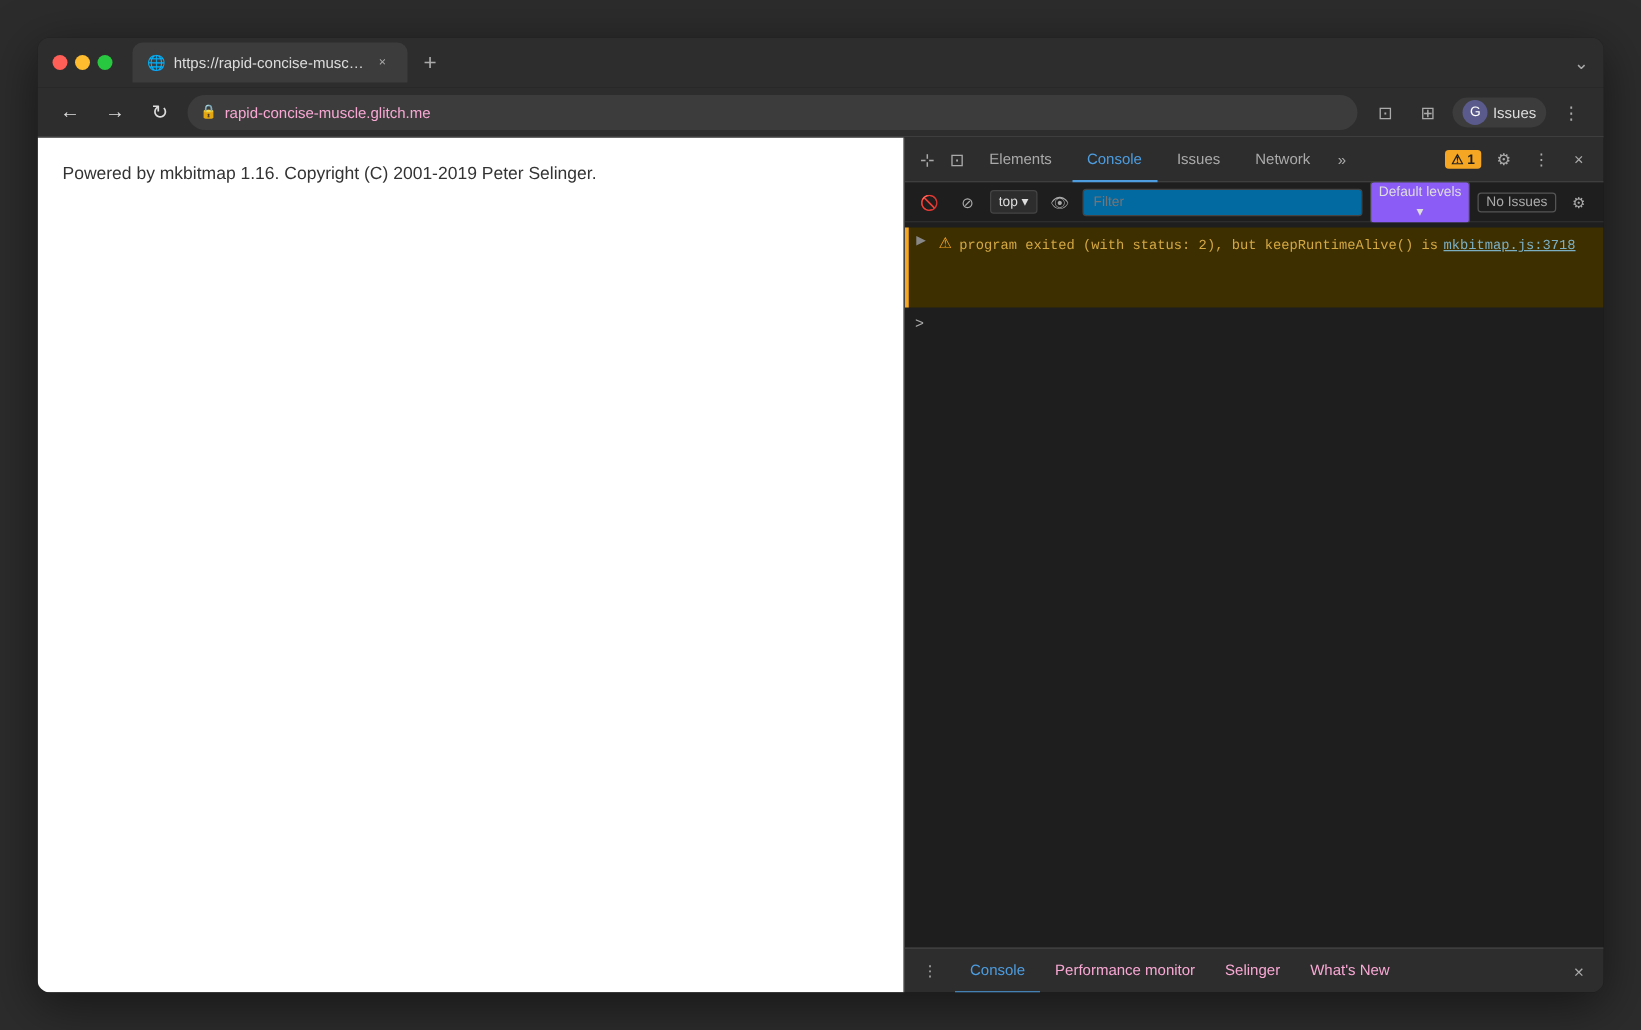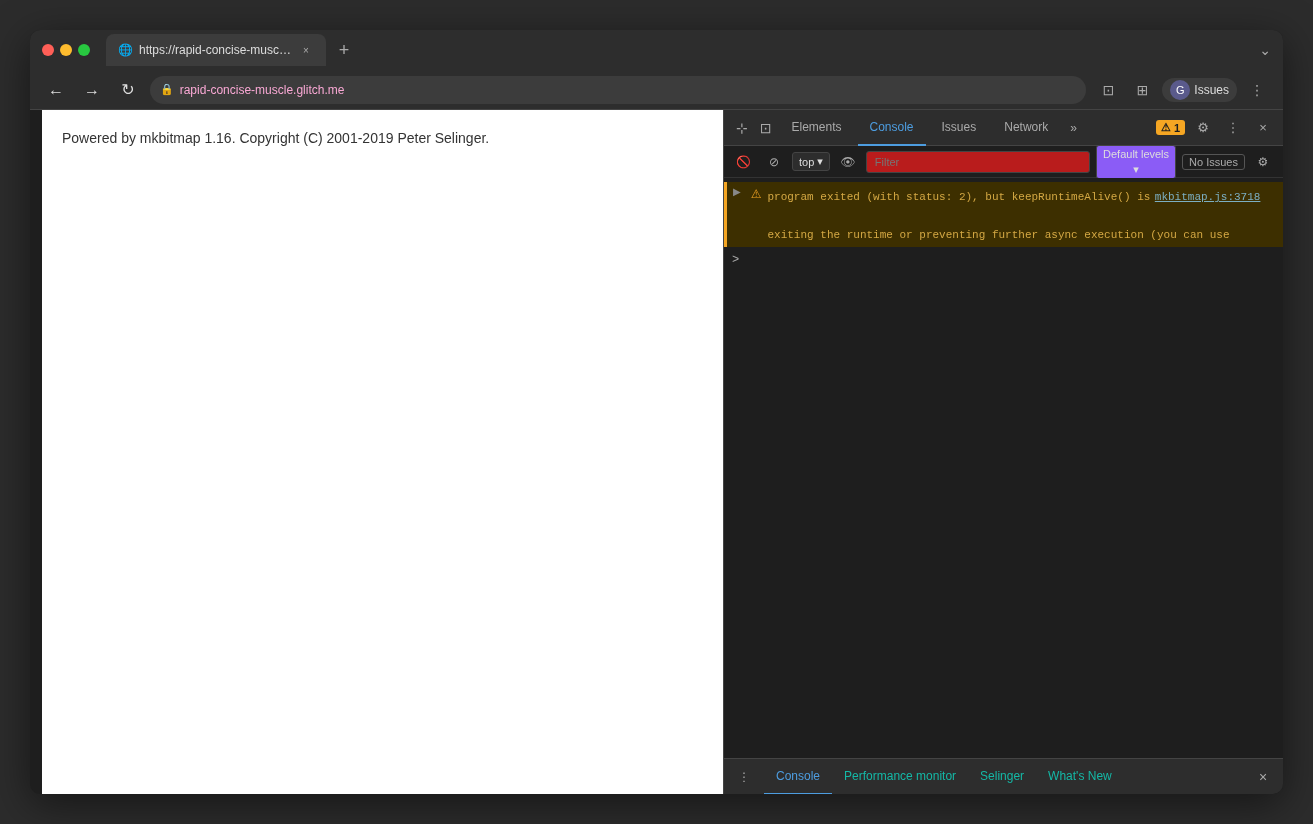--- a/index.html
+++ b/index.html
@@ -178,21 +178,20 @@
       align-items: center;
       justify-content: center;
       color: white;
       font-size: 11px;
     }
     
     .main-content {
       display: flex;
       flex: 1;
       overflow: hidden;
-      margin-left: 12px;
     }
     
     .webpage {
       flex: 1;
       background: white;
       padding: 20px;
       overflow: auto;
     }
     .page-text {
       font-size: 14px;
@@ -293,21 +292,21 @@
       border-radius: 3px;
       padding: 2px 6px;
       font-size: 11px;
       cursor: pointer;
       display: flex;
       align-items: center;
       gap: 3px;
     }
     .filter-input {
       flex: 1;
-      background: #b91c1c;
+      background: #0369a1;
       border: 1px solid #444;
       border-radius: 3px;
       height: 22px;
       padding: 0 8px;
       color: #ddd;
       font-size: 11px;
     }
     .levels-select {
       background: #8b5cf6;
       color: #ddd;
@@ -396,21 +395,21 @@
       font-size: 12px;
       cursor: pointer;
       margin-right: 8px;
     }
     .drawer-tab {
       padding: 0 12px;
       height: 36px;
       display: flex;
       align-items: center;
       font-size: 12px;
-      color: #14b8a6;
+      color: #f9a8d4;
       cursor: pointer;
       border-bottom: 2px solid transparent;
     }
     .drawer-tab.active {
       color: #4d9de0;
       border-bottom: 2px solid #4d9de0;
     }
     .drawer-close {
       margin-left: auto;
       color: #aaa;
@@ -524,21 +523,20 @@
 
       <div class="console-content">
         <div class="console-warning">
           <span class="msg-expand">▶</span>
           <span class="warning-triangle">⚠</span>
           <div style="flex:1;">
             <span class="console-msg-text">program exited (with status: 2), but keepRuntimeAlive() is</span>
             <span class="console-link">mkbitmap.js:3718</span>
             <br>
             <br>
-            <span class="console-msg-text">exiting the runtime or preventing further async execution (you can use</span>
             <br>
           </div>
         </div>
         <div class="console-prompt">
           <span class="prompt-arrow">&gt;</span>
         </div>
       </div>
 
       <div class="devtools-drawer">
         <div class="drawer-menu-btn">⋮</div>

